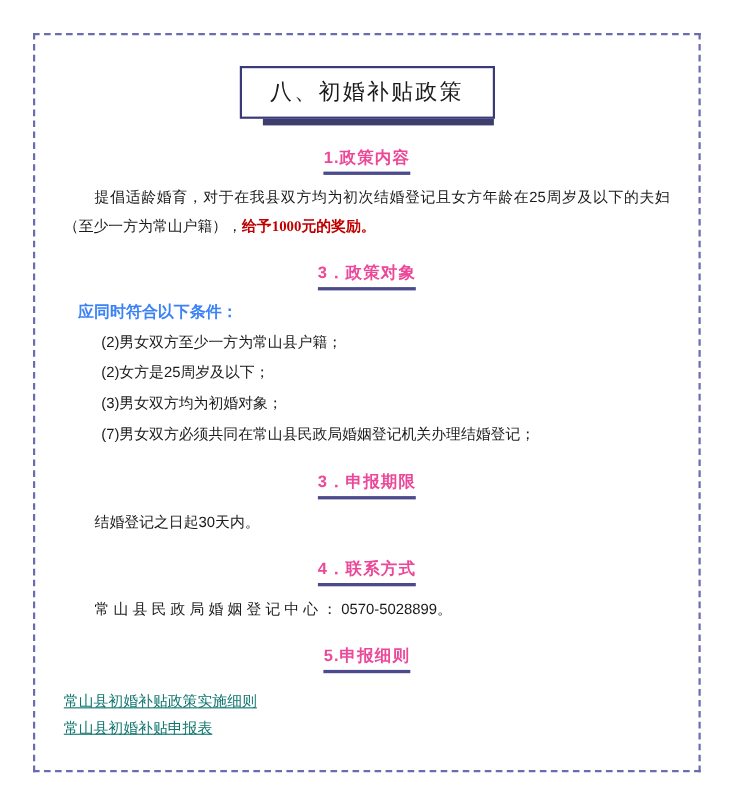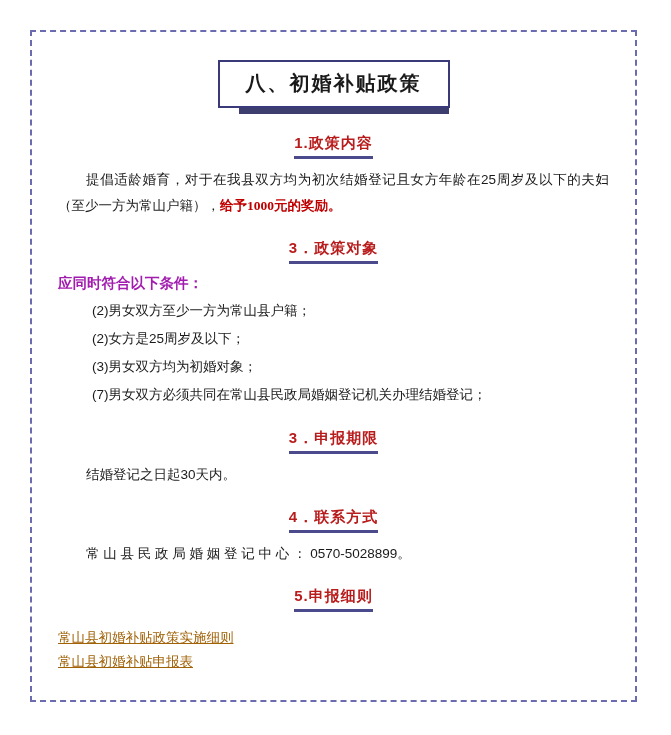--- a/index.html
+++ b/index.html
@@ -37,21 +37,21 @@
   }
   .title-box {
     position: relative;
     border: 2px solid #3a3a7a;
     background: #ffffff;
     padding: 8px 26px 9px 26px;
     z-index: 2;
   }
   .title-text {
     font-size: 20px;
-    font-weight: bold;
+    font-weight: normal;
     letter-spacing: 2px;
     color: #1a1a1a;
     font-family: "Liberation Serif", serif;
     white-space: nowrap;
   }
   .title-shadow {
     position: absolute;
     z-index: 1;
     background: #3d3d6e;
     width: 210px;
@@ -63,21 +63,21 @@
 
   
   .sec-head {
     text-align: center;
     margin: 20px 0 6px 0;
   }
   .sec-head .label {
     display: inline-block;
     font-size: 15px;
     font-weight: bold;
-    color: #b91c1c;
+    color: #ec4899;
     letter-spacing: 1px;
     padding-bottom: 3px;
     border-bottom: 3px solid #4a4a8c;
     font-family: "Liberation Sans", sans-serif;
   }
 
   
   p.body {
     font-size: 13.5px;
     line-height: 26px;
@@ -87,44 +87,44 @@
   }
   p.indent {
     text-indent: 28px;
   }
   .highlight {
     color: #c00000;
     font-weight: bold;
     font-family: Liberation Serif, serif;
   }
   .cond-title {
-    color: #a21caf;
+    color: #3b82f6;
     font-weight: bold;
     font-size: 14.5px;
-    margin: 10px 0 4px 0;
+    margin: 10px 0 4px 13px;
   }
   ul.cond {
     list-style: none;
     margin: 0;
     padding: 0;
   }
   ul.cond li {
     font-size: 13.5px;
     line-height: 28px;
     color: #1a1a1a;
     padding-left: 34px;
   }
   .links {
     margin-top: 14px;
   }
   .links a {
     display: block;
     font-size: 13.5px;
     line-height: 24px;
-    color: #a16207;
+    color: #0f766e;
   }
 </style>
 </head>
 <body>
 
 <div class="page">
   <div class="inner">
 
     <div class="title-wrap">
       <div class="title-shadow"></div>

